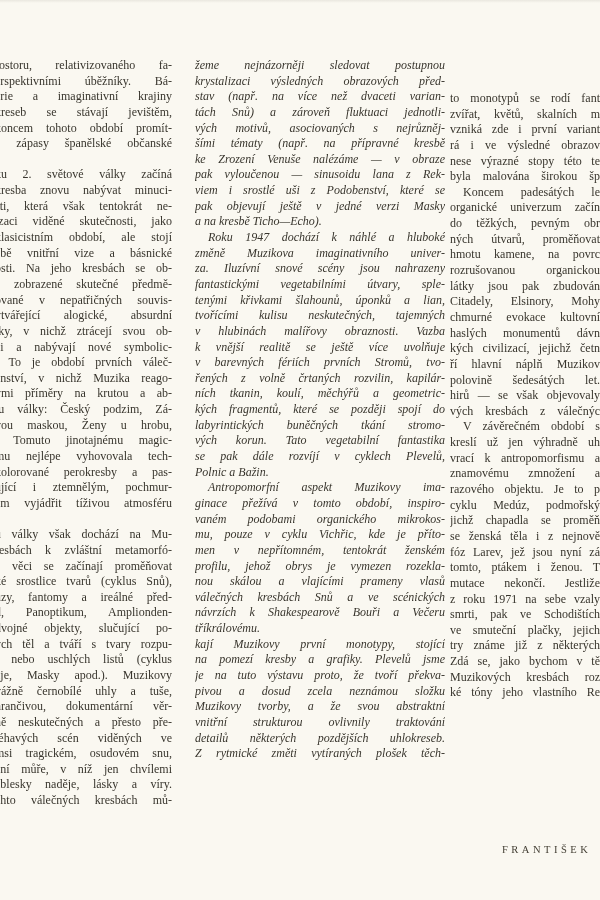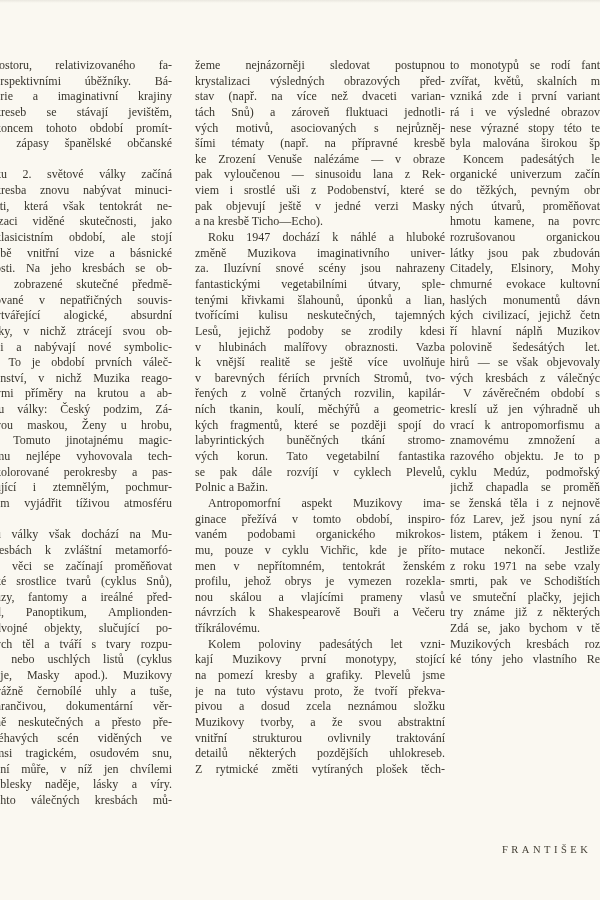--- a/index.html
+++ b/index.html
@@ -11,22 +11,22 @@
     font-family: "Liberation Serif", "DejaVu Serif", serif;
     color: #38352d;
   }
   .page { position: absolute; inset: 0; }
   .scan-edge {
     position: absolute; left: 0; top: 0; width: 600px; height: 3px;
     background: linear-gradient(to bottom, rgba(90,85,70,0.10), rgba(90,85,70,0));
   }
   .col { position: absolute; top: 58px; }
   .col-left   { left: -5px;  width: 177px; }
-  .col-middle { left: 195px; width: 250px; }
-  .col-right  { left: 450px; width: 150px; }
+  .col-middle { left: 195px; width: 250px; font-style: italic; }
+  .col-right  { left: 450px; width: 150px; margin-top: 33px; }
   .line {
     height: 15.65px;
     line-height: 15.65px;
     font-size: 12px;
     text-align: justify;
     text-align-last: justify;
     text-justify: inter-word;
     white-space: nowrap;
     overflow: hidden;
   }
@@ -110,41 +110,40 @@
       <div class="line">pak vyloučenou — sinusoidu lana z Rek-</div>
       <div class="line">viem i srostlé uši z Podobenství, které se</div>
       <div class="line">pak objevují ještě v jedné verzi Masky</div>
       <div class="line flush">a na kresbě Ticho—Echo).</div>
       <div class="line indent">Roku 1947 dochází k náhlé a hluboké</div>
       <div class="line">změně Muzikova imaginativního univer-</div>
       <div class="line">za. Iluzívní snové scény jsou nahrazeny</div>
       <div class="line">fantastickými vegetabilními útvary, sple-</div>
       <div class="line">tenými křivkami šlahounů, úponků a lian,</div>
       <div class="line">tvořícími kulisu neskutečných, tajemných</div>
-      <div class="line">Lesů, jejichž podoby se zrodily kdesi</div>
       <div class="line">v hlubinách malířovy obraznosti. Vazba</div>
       <div class="line">k vnější realitě se ještě více uvolňuje</div>
       <div class="line">v barevných fériích prvních Stromů, tvo-</div>
       <div class="line">řených z volně črtaných rozvilin, kapilár-</div>
       <div class="line">ních tkanin, koulí, měchýřů a geometric-</div>
       <div class="line">kých fragmentů, které se později spojí do</div>
       <div class="line">labyrintických buněčných tkání stromo-</div>
       <div class="line">vých korun. Tato vegetabilní fantastika</div>
       <div class="line">se pak dále rozvíjí v cyklech Plevelů,</div>
       <div class="line flush">Polnic a Bažin.</div>
       <div class="line indent">Antropomorfní aspekt Muzikovy ima-</div>
       <div class="line">ginace přežívá v tomto období, inspiro-</div>
       <div class="line">vaném podobami organického mikrokos-</div>
       <div class="line">mu, pouze v cyklu Vichřic, kde je příto-</div>
       <div class="line">men v nepřítomném, tentokrát ženském</div>
       <div class="line">profilu, jehož obrys je vymezen rozekla-</div>
       <div class="line">nou skálou a vlajícími prameny vlasů</div>
+      <div class="line">válečných kresbách Snů a ve scénických</div>
       <div class="line">návrzích k Shakespearově Bouři a Večeru</div>
       <div class="line flush">tříkrálovému.</div>
-      <div class="line indent">Kolem poloviny padesátých let vzni-</div>
       <div class="line">kají Muzikovy první monotypy, stojící</div>
       <div class="line">na pomezí kresby a grafiky. Plevelů jsme</div>
       <div class="line">je na tuto výstavu proto, že tvoří překva-</div>
       <div class="line">pivou a dosud zcela neznámou složku</div>
       <div class="line">Muzikovy tvorby, a že svou abstraktní</div>
       <div class="line">vnitřní strukturou ovlivnily traktování</div>
       <div class="line">detailů některých pozdějších uhlokreseb.</div>
       <div class="line">Z rytmické změti vytíraných plošek těch-</div>
     </div>
   <div class="col col-right">
@@ -171,21 +170,21 @@
       <div class="line">vých kresbách z válečnýc</div>
       <div class="line indent">V závěrečném období s</div>
       <div class="line">kreslí už jen výhradně uh</div>
       <div class="line">vrací k antropomorfismu a</div>
       <div class="line">znamovému zmnožení a</div>
       <div class="line">razového objektu. Je to p</div>
       <div class="line">cyklu Medúz, podmořský</div>
       <div class="line">jichž chapadla se proměň</div>
       <div class="line">se ženská těla i z nejnově</div>
       <div class="line">fóz Larev, jež jsou nyní zá</div>
-      <div class="line">listem, ptákem i ženou. T</div>
+      <div class="line">tomto, ptákem i ženou. T</div>
       <div class="line">mutace nekončí. Jestliže</div>
       <div class="line">z roku 1971 na sebe vzaly</div>
       <div class="line">smrti, pak ve Schodištích</div>
       <div class="line">ve smuteční plačky, jejich</div>
       <div class="line">try známe již z některých</div>
       <div class="line">Zdá se, jako bychom v tě</div>
       <div class="line">Muzikových kresbách roz</div>
       <div class="line">ké tóny jeho vlastního Re</div>
     </div>
   <div class="signature">FRANTIŠEK</div>

